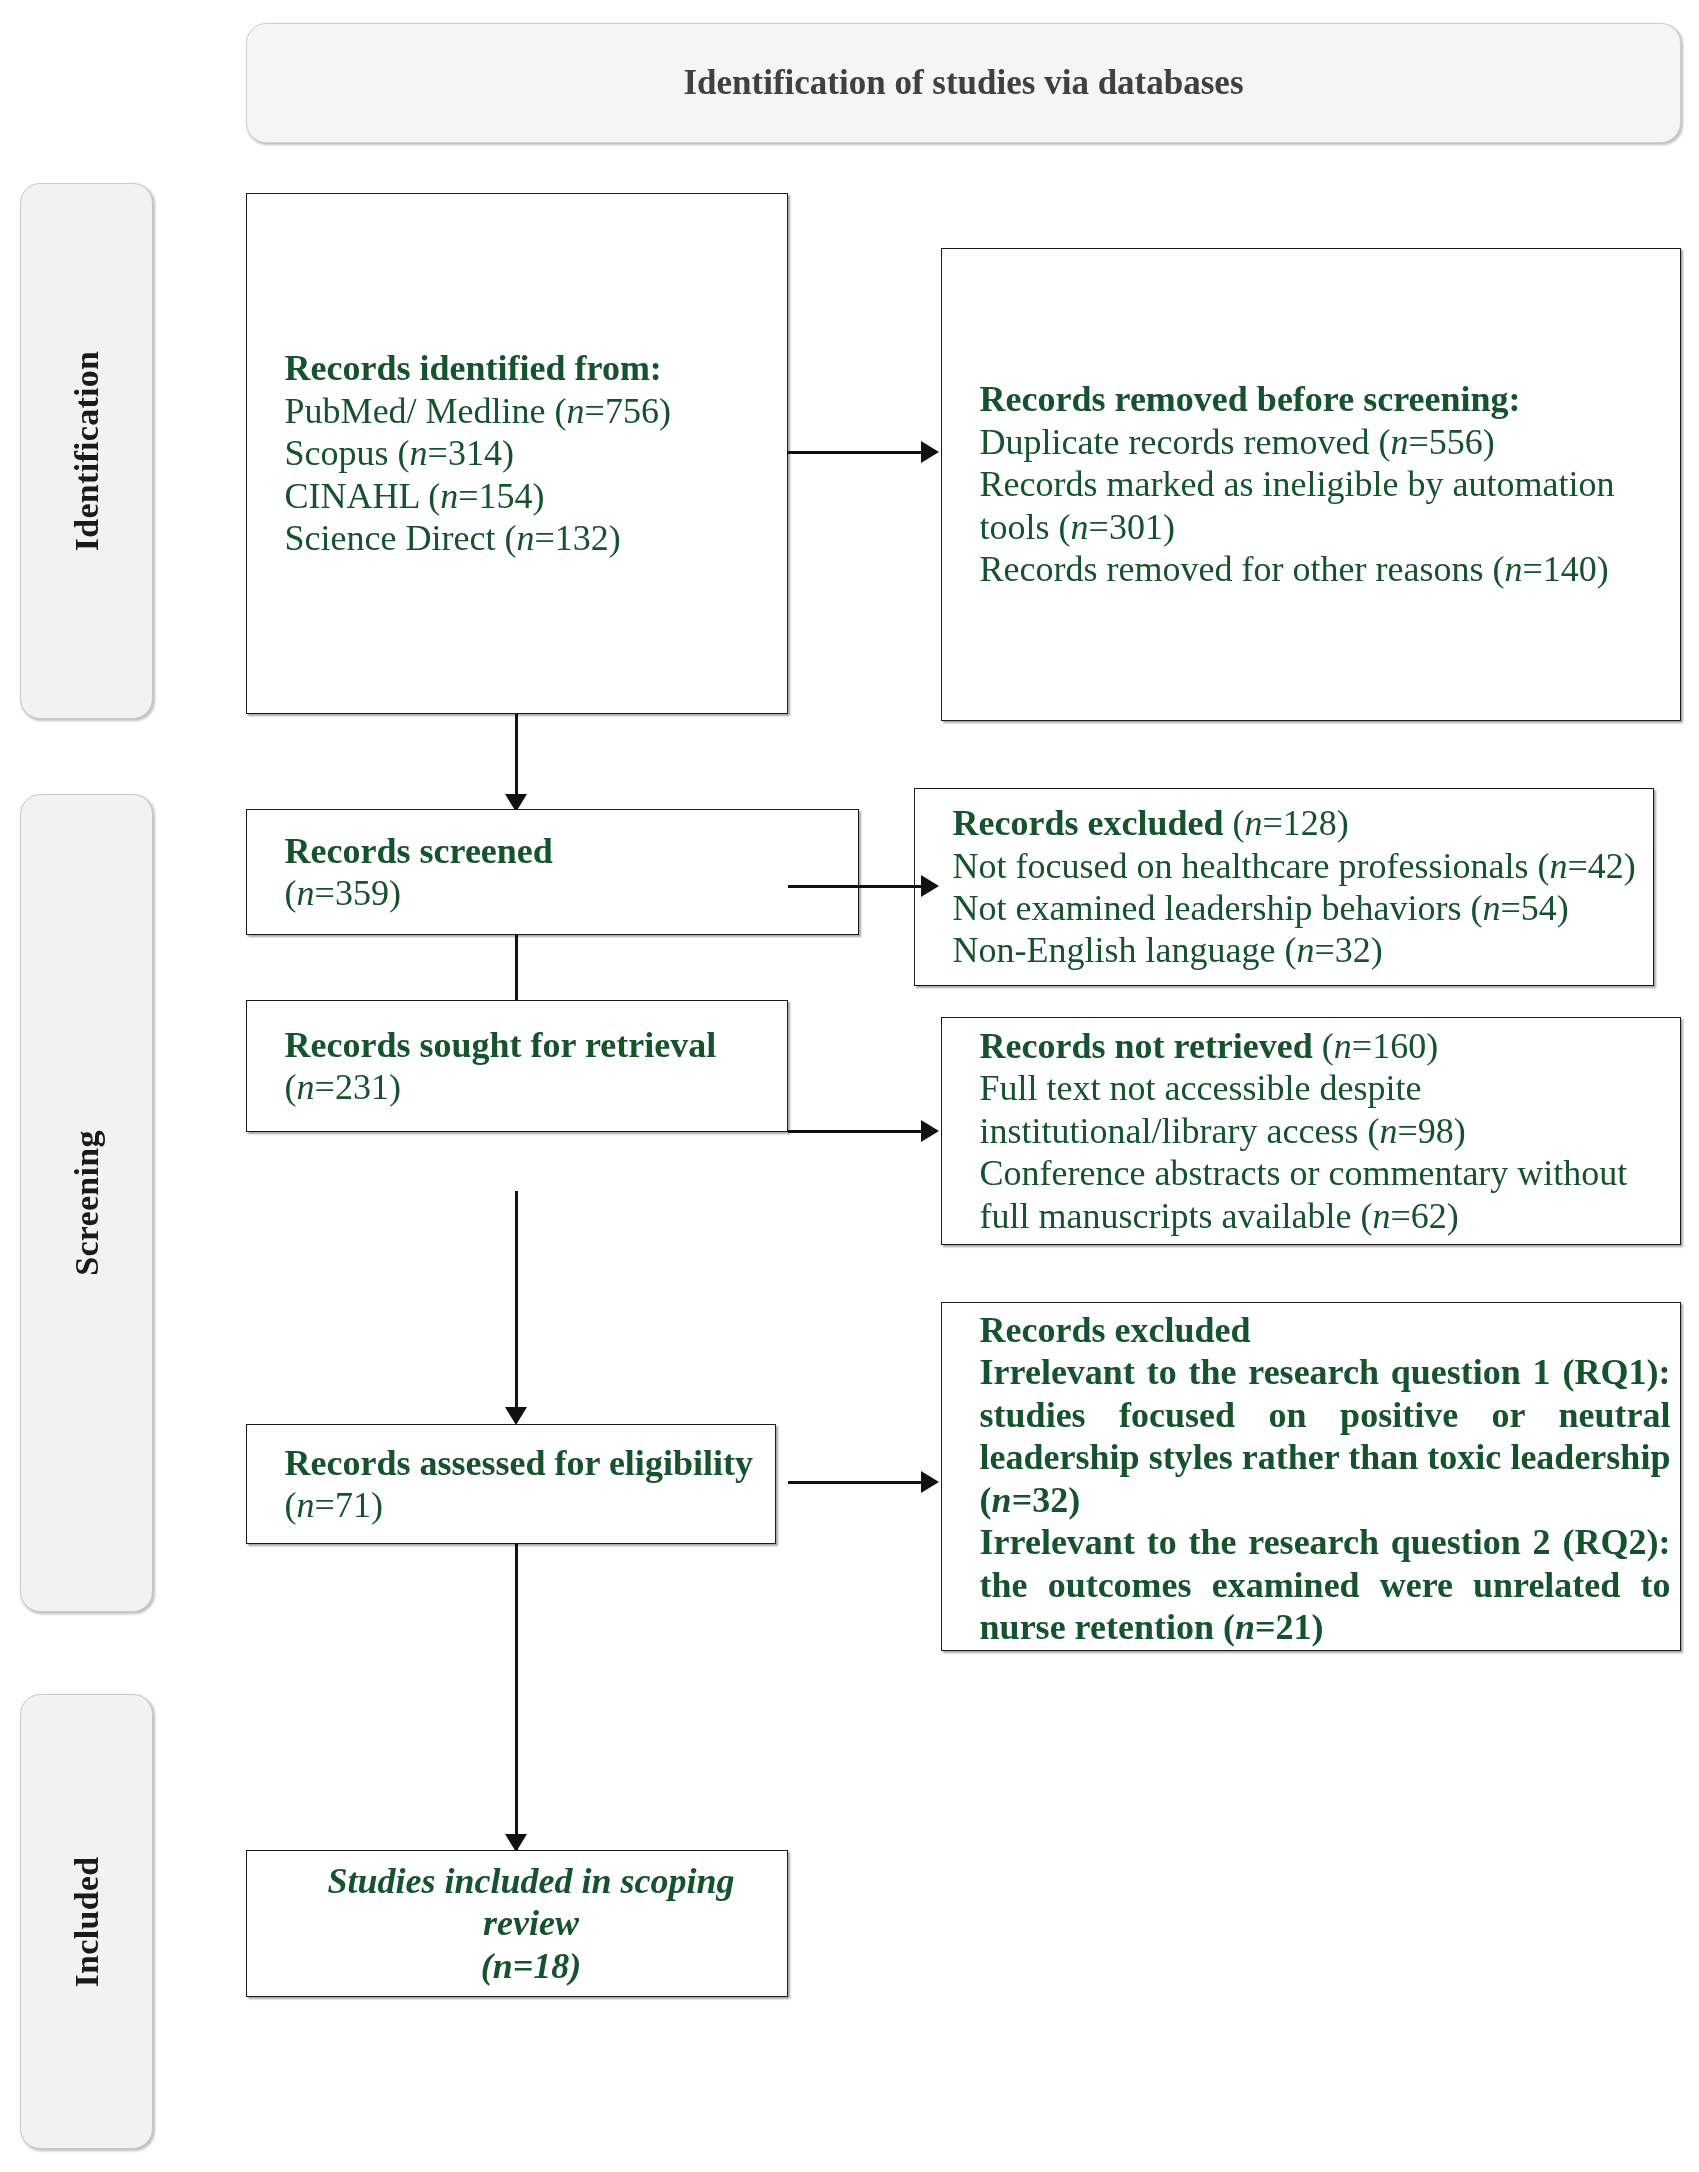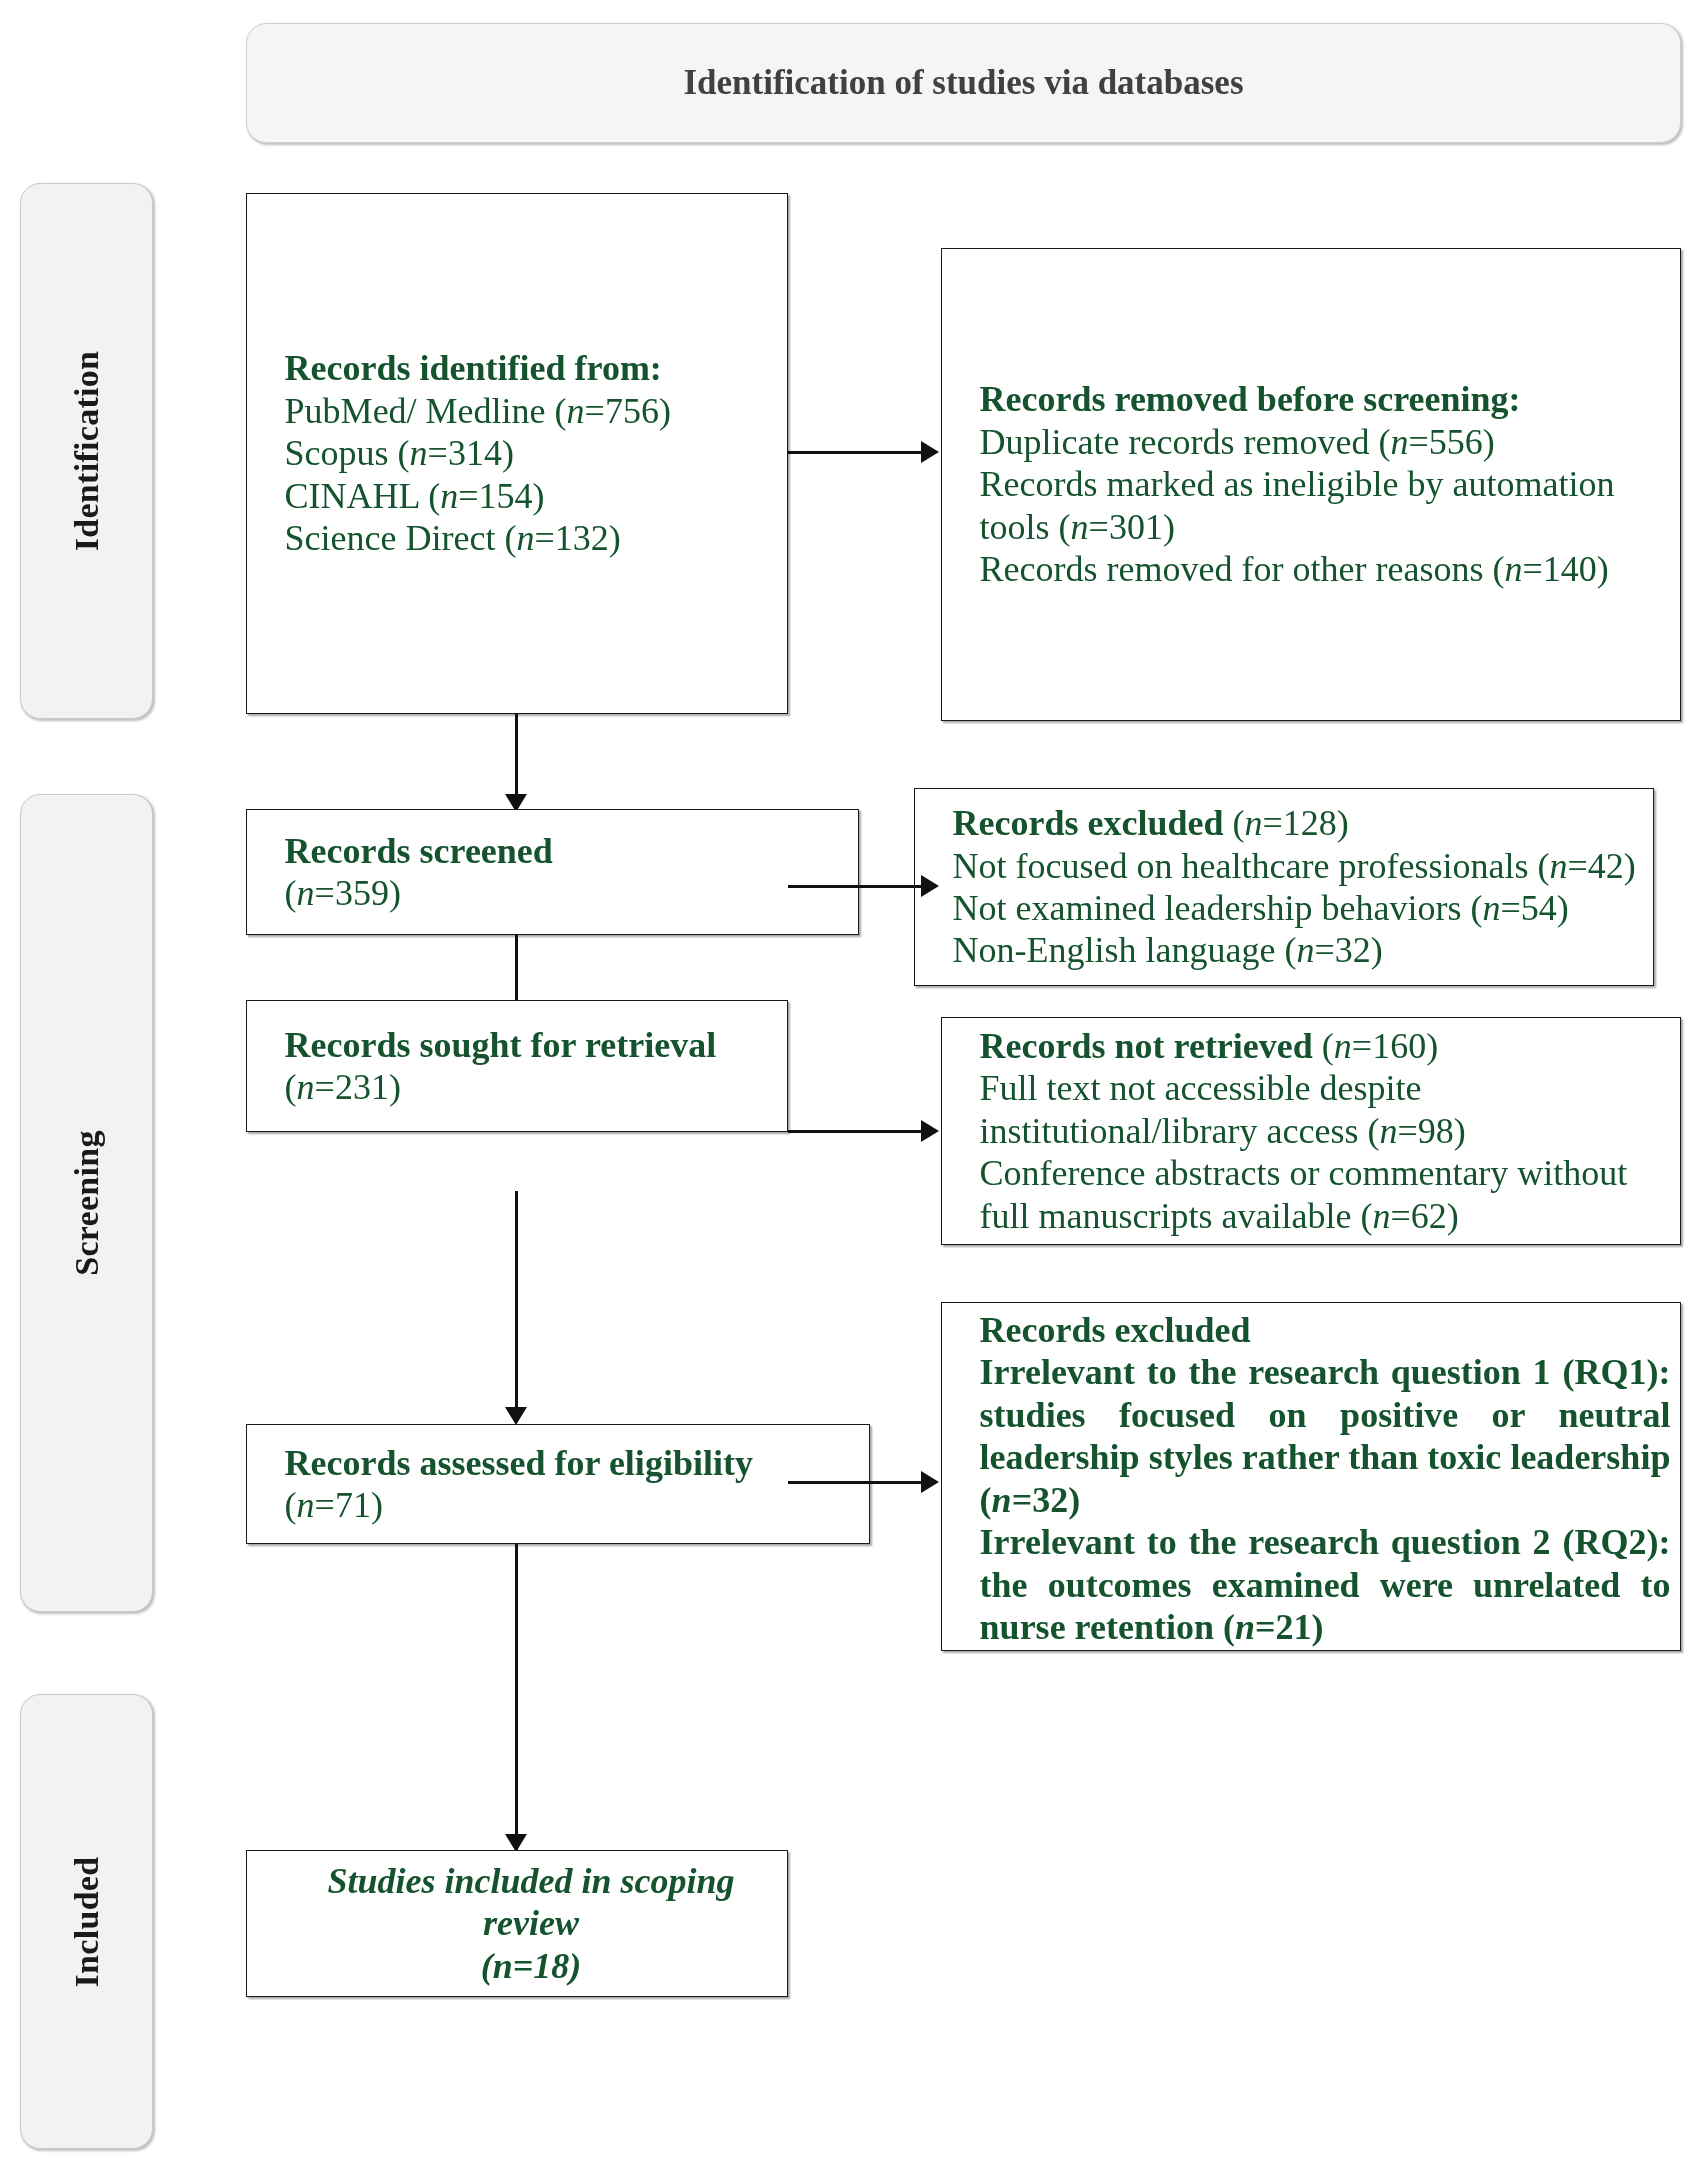--- a/index.html
+++ b/index.html
@@ -184,21 +184,21 @@
     <div class="box-line">Full text not accessible despite institutional/library access (<i>n</i>=98)</div>
     <div class="box-line">Conference abstracts or commentary without full manuscripts available (<i>n</i>=62)</div>
   </div>
 
   <div class="conn-h" style="left:788px; top:1130px; width:135px;"></div>
   <div class="arrow-right" style="left:921px; top:1120px;"></div>
 
   <div class="conn-v" style="left:515px; top:1191px; height:231px;"></div>
   <div class="arrow-down" style="left:505px; top:1407px;"></div>
 
-  <div class="flow-box v-center" style="left:246px; top:1424px; width:624px; height:120px;">
+  <div class="flow-box v-center" style="left:246px; top:1424px; width:530px; height:120px;">
     <div class="box-line bold">Records assessed for eligibility</div>
     <div class="box-line">(<i>n</i>=71)</div>
   </div>
 
   <div class="flow-box v-top" style="left:941px; top:1302px; width:740px; height:349px;">
     <div class="box-line bold">Records excluded</div>
     <div class="box-line justify">Irrelevant to the research question 1 (RQ1): studies focused on positive or neutral leadership styles rather than toxic leadership (<i>n</i>=32)</div>
     <div class="spacer-line"></div>
     <div class="box-line justify">Irrelevant to the research question 2  (RQ2): the outcomes examined were unrelated to nurse retention (<i>n</i>=21)</div>
   </div>

